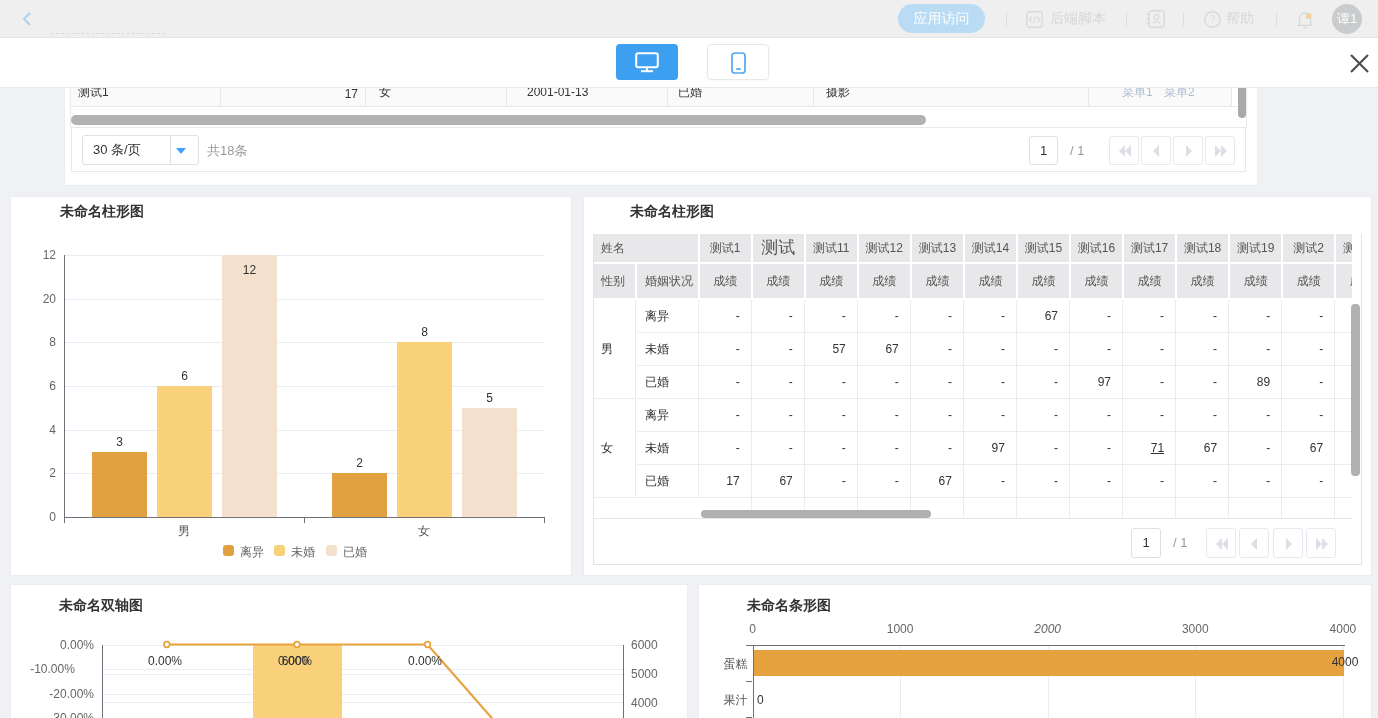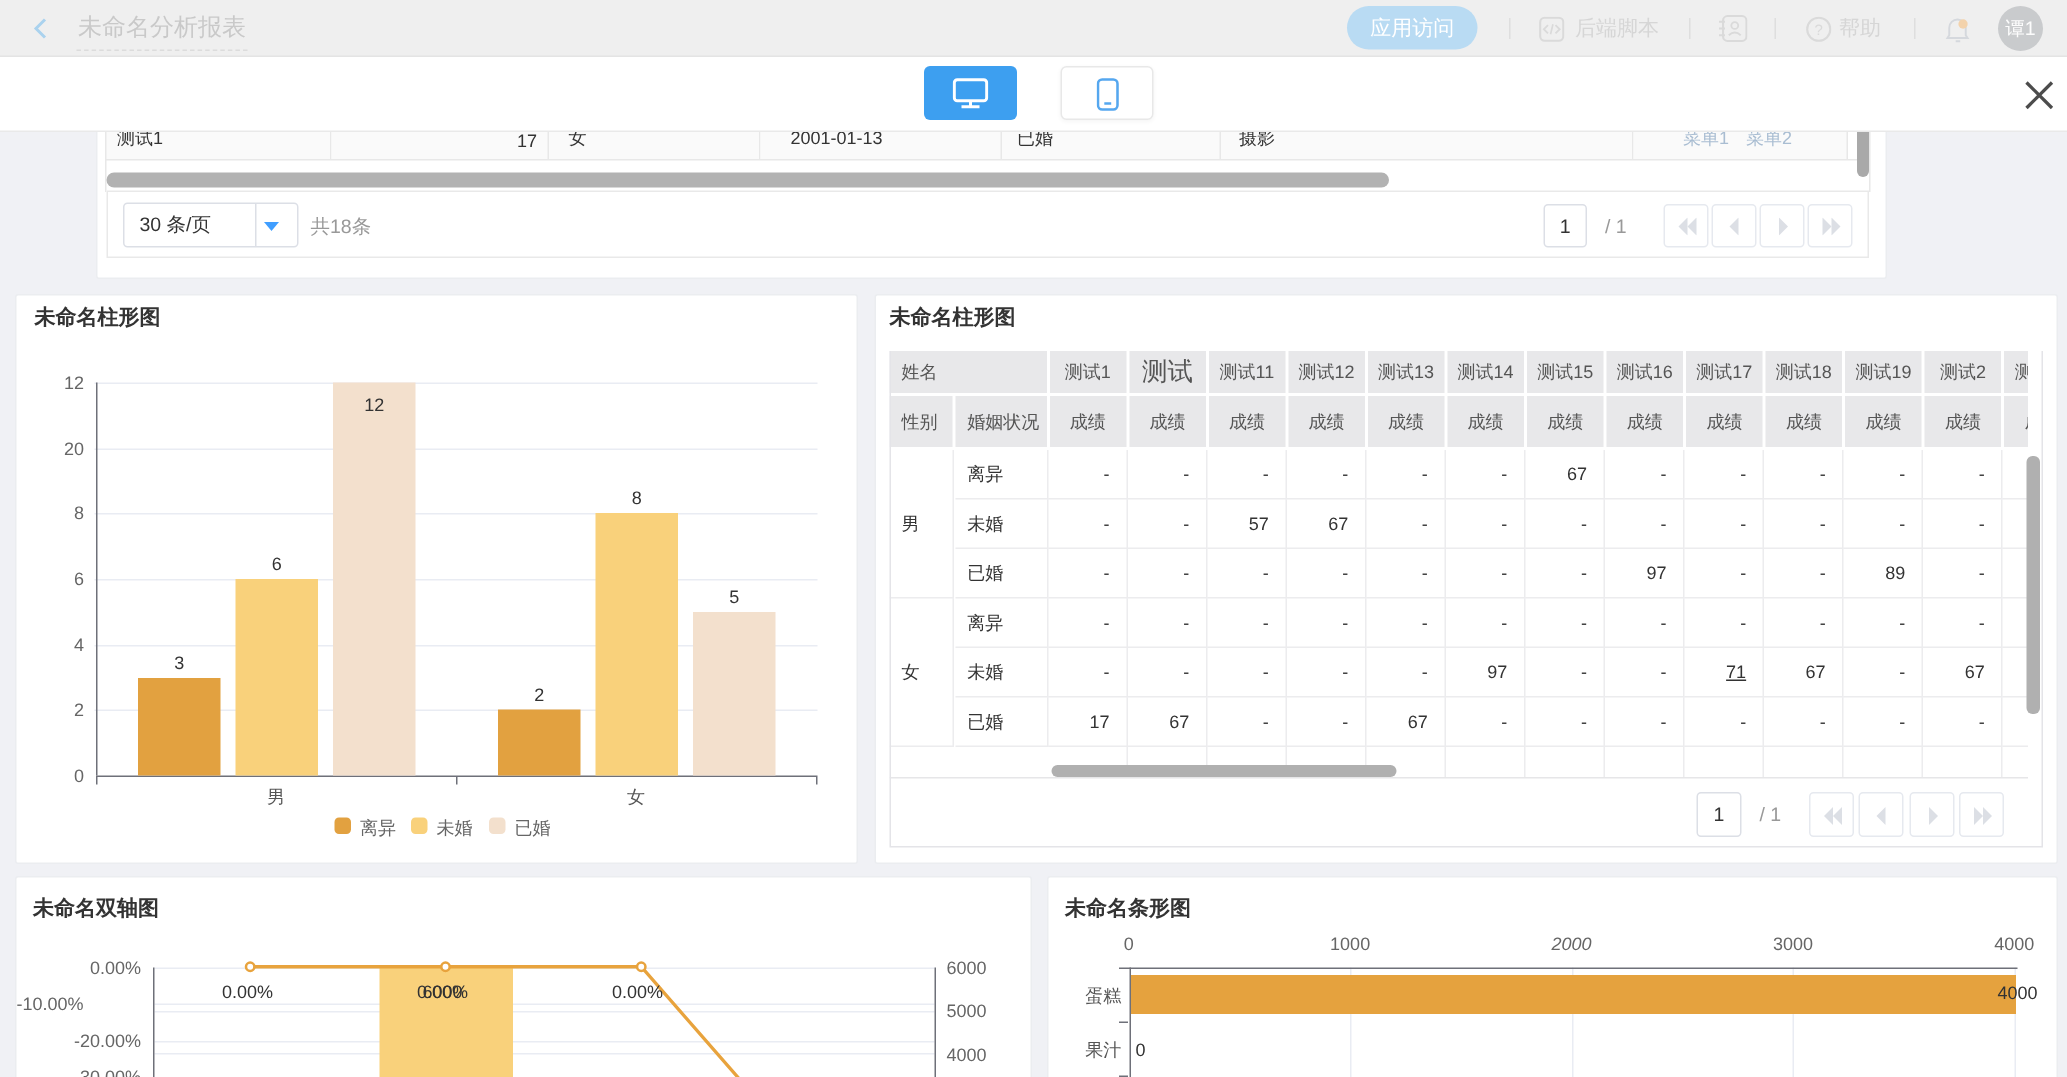--- a/index.html
+++ b/index.html
@@ -1,31 +1,30 @@
 <!DOCTYPE html>
 <html><head><meta charset="utf-8">
 <style>
 *{margin:0;padding:0;box-sizing:border-box;}
 html,body{width:1378px;height:718px;overflow:hidden;}
 body{font-family:"Liberation Sans",sans-serif;background:#f0f1f5;position:relative;}
 .a{position:absolute;}
 .card{position:absolute;background:#fff;border:1px solid #ebedf0;border-radius:2px;}
-.ctitle{position:absolute;font-size:14px;font-weight:bold;color:#333;}
+.ctitle{position:absolute;font-size:14px;font-weight:bold;color:#333;margin-left:37px;}
 .lbl{position:absolute;font-size:12px;color:#666;}
 .dlbl{position:absolute;font-size:12px;color:#333;}
 .gl{position:absolute;background:#e9ecf3;height:1px;}
 .glv{position:absolute;background:#e9ecf3;width:1px;}
 </style></head>
 <body>
 
 <div class="a" style="left:0;top:0;width:1378px;height:38px;background:#efefef;border-bottom:1px solid #e4e4e4;">
   <svg class="a" style="left:21px;top:11px;" width="12" height="16" viewBox="0 0 12 16">
       <polyline points="9,2 3,8 9,14" fill="none" stroke="#aad2ee" stroke-width="2"></polyline>
     </svg>
-  <div class="a" style="left:52px;top:0;height:37px;line-height:37px;font-size:16px;color:#c9c9c9;">未命名分析报表</div>
   <div class="a" style="left:51px;top:33px;width:114px;border-top:1px dashed #dcdcdc;"></div>
   <div class="a" style="left:898px;top:4px;width:87px;height:29px;background:#b9dbf3;border-radius:15px;color:#fff;font-size:14px;text-align:center;line-height:29px;">应用访问</div>
   <div class="a" style="left:1006px;top:12px;width:1px;height:14px;background:#dedede;"></div>
   <svg class="a" style="left:1026px;top:11px;" width="17" height="17" viewBox="0 0 17 17">
       <rect x="0.8" y="0.8" width="15.4" height="15.4" rx="3" fill="none" stroke="#dadada" stroke-width="1.4"></rect>
       <polyline points="6,5.7 3.2,8.5 6,11.3" fill="none" stroke="#dadada" stroke-width="1.2"></polyline>
       <polyline points="11,5.7 13.8,8.5 11,11.3" fill="none" stroke="#dadada" stroke-width="1.2"></polyline>
       <line x1="9.3" y1="5.2" x2="7.7" y2="11.8" stroke="#dadada" stroke-width="1.1"></line>
     </svg>
   <div class="a" style="left:1050px;top:0;height:37px;line-height:37px;font-size:14px;color:#d6d6d6;">后端脚本</div>
@@ -335,21 +334,21 @@
     </div>
   </div>
 <div class="card" style="left:10px;top:584px;width:678px;height:200px;">
     <div class="ctitle" style="left:11px;top:12px;">未命名双轴图</div>
     <div class="gl" style="left:92px;top:60.0px;width:520px;"></div>
     <div class="gl" style="left:92px;top:84.4px;width:520px;"></div>
     <div class="gl" style="left:92px;top:108.8px;width:520px;"></div>
     <div class="gl" style="left:92px;top:88.7px;width:520px;"></div>
     <div class="gl" style="left:92px;top:117.4px;width:520px;"></div>
     <div class="lbl" style="left:0;top:53.0px;width:83px;text-align:right;">0.00%</div>
-    <div class="lbl" style="left:0;top:77.4px;width:83px;text-align:left;">-10.00%</div>
+    <div class="lbl" style="left:0;top:77.4px;width:83px;text-align:center;">-10.00%</div>
     <div class="lbl" style="left:0;top:101.8px;width:83px;text-align:right;">-20.00%</div>
     <div class="lbl" style="left:0;top:126.2px;width:83px;text-align:right;">-30.00%</div>
     <div class="lbl" style="left:620px;top:53.0px;">6000</div>
     <div class="lbl" style="left:620px;top:82.0px;">5000</div>
     <div class="lbl" style="left:620px;top:110.6px;">4000</div>
     <div class="a" style="left:91px;top:59.5px;width:1px;height:141px;background:#6e7079;"></div>
     <div class="a" style="left:612px;top:59.5px;width:1px;height:141px;background:#6e7079;"></div>
     <div class="a" style="left:242px;top:60px;width:89px;height:140px;background:#f9d17b;"></div>
     <svg class="a" style="left:0;top:0;" width="678" height="200" viewBox="0 0 678 200">
       <polyline points="155.8,59.5 416.5,59.5 486,139" fill="none" stroke="#e8a33d" stroke-width="2.2"></polyline>

